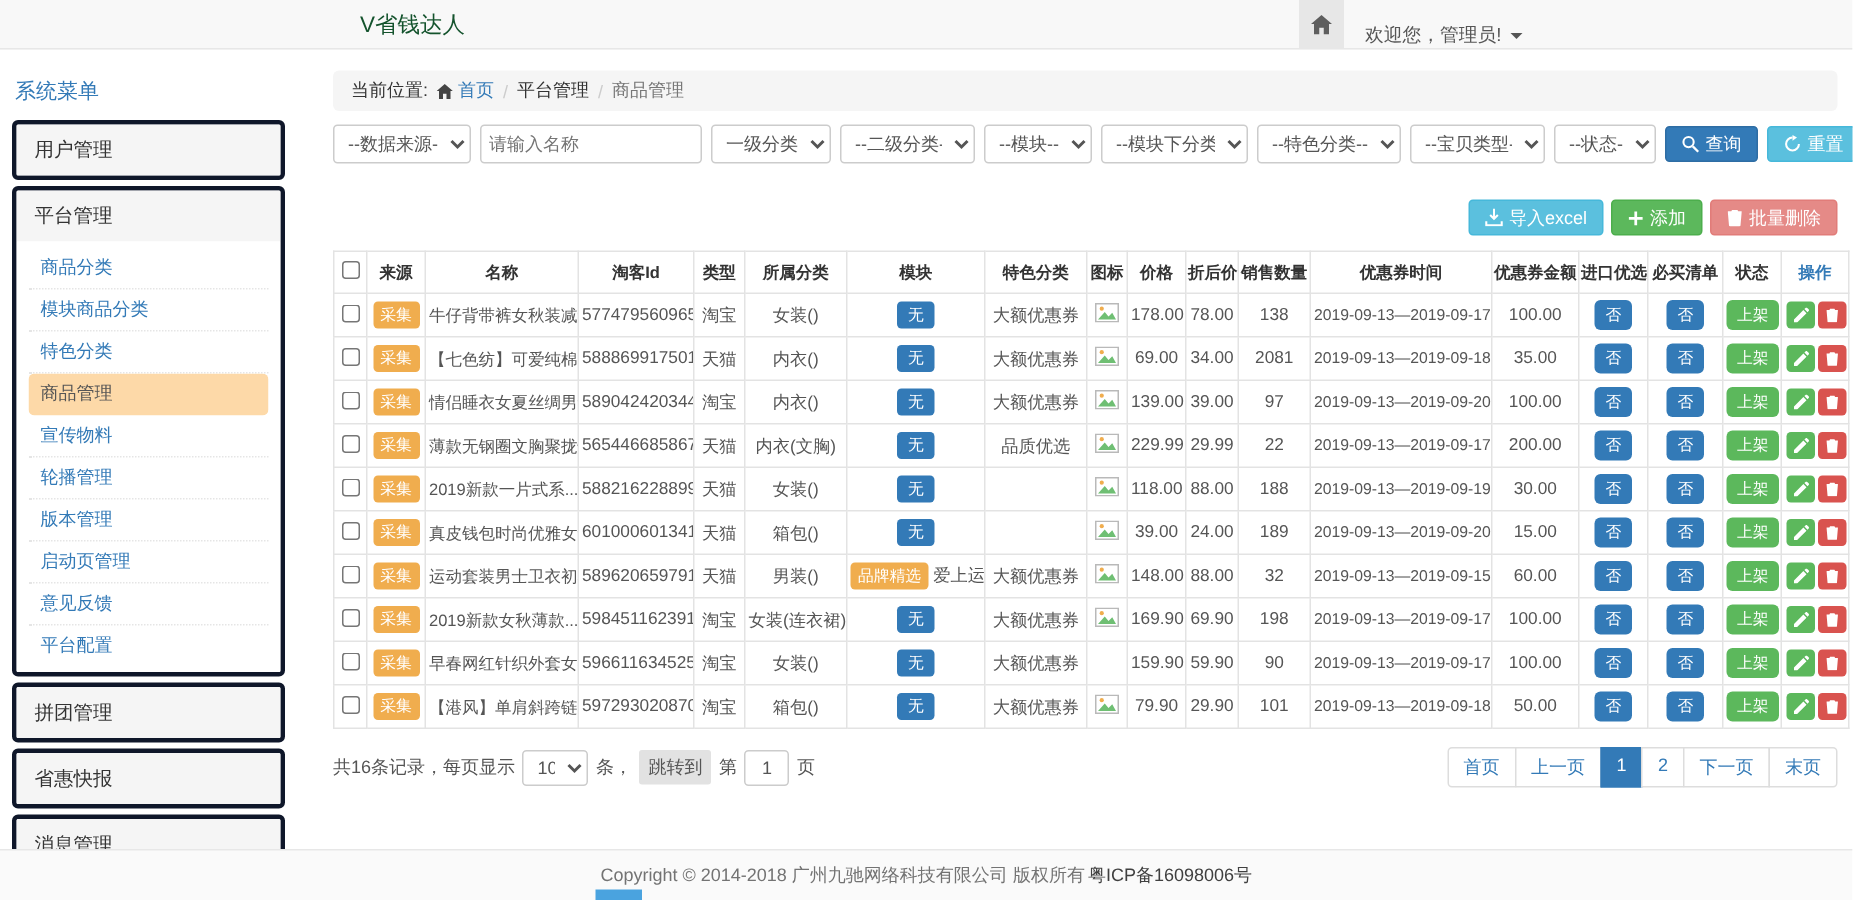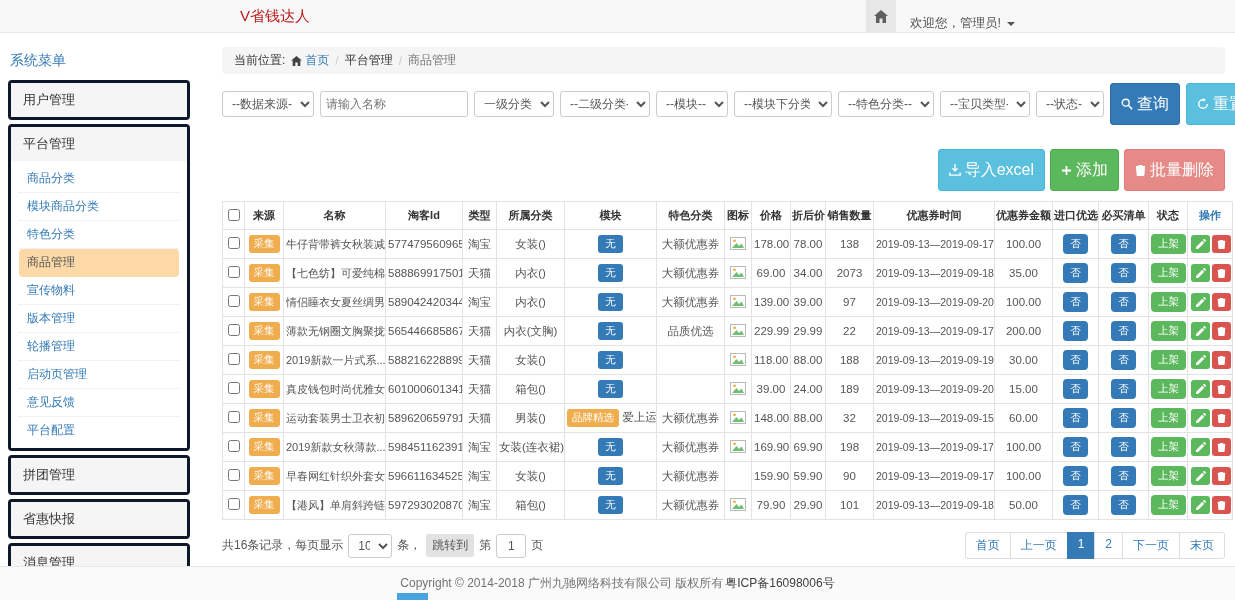--- a/index.html
+++ b/index.html
@@ -4,21 +4,21 @@
 <style>
   * { box-sizing: border-box; margin: 0; padding: 0; }
   html,body { width:1235px; height:600px; }
   body {
     font-family: "Liberation Sans", "DejaVu Sans", sans-serif;
     background:#fff; color:#555; position:relative; overflow:hidden; font-size:12px;
   }
   
   .navbar { position:absolute; top:0; left:0; right:0; height:33px;
     background:#f8f8f8; border-bottom:1px solid #e7e7e7; }
-  .brand { position:absolute; left:240px; top:7px; font-size:15px; color:#b91c1c; }
+  .brand { position:absolute; left:240px; top:7px; font-size:15px; color:#14532d; }
   .nav-cluster { position:absolute; left:866px; top:0; height:32px; display:flex; align-items:flex-end; }
   .home-box { width:30px; height:32px; background:#e7e7e7; display:flex; align-items:center; justify-content:center; cursor:pointer; }
   .user-menu { display:flex; align-items:center; gap:6px; padding:0 14px; color:#555; cursor:pointer; font-size:12.5px; }
   .caret { width:0; height:0; border-left:4px solid transparent; border-right:4px solid transparent; border-top:4px solid #555; display:inline-block; }
   
   .sidebar { position:absolute; left:8px; top:47px; width:182px; height:519px; overflow:hidden; }
   .sidebar-title { color:#337ab7; font-size:14px; font-weight:normal; padding:5px 2px 10px 2px; }
   .panel { border:3px solid #0f172a; border-radius:4px; background:#fff; margin-bottom:4px; overflow:hidden; }
   .panel-header { background:#f5f5f5; padding:8px 12px; font-size:13px; color:#333; cursor:pointer; }
   .panel-body { padding:4px 8px; background:#fff; }
@@ -30,21 +30,21 @@
   .breadcrumb { background:#f5f5f5; border-radius:4px; padding:5px 12px; font-size:12px; color:#333;
     display:flex; align-items:center; gap:6px; }
   .bc-home { color:#337ab7; display:inline-flex; align-items:center; gap:3px; cursor:pointer; }
   .sep { color:#ccc; }
   .bc-current { color:#777; }
   
   .filters { margin-top:9px; display:flex; align-items:center; gap:6px; }
   select, .f-input { height:26px; border:1px solid #ccc; border-radius:3px; font-size:12px; color:#555;
     background:#fff; padding:2px 5px; font-family:inherit; }
   .f-input { width:148px; }
-  .btn { height:42px; border:1px solid transparent; border-radius:3px; color:#fff; font-size:16px;
+  .btn { height:24px; border:1px solid transparent; border-radius:3px; color:#fff; font-size:12px;
     display:inline-flex; align-items:center; gap:4px; padding:0 10px; cursor:pointer; font-family:inherit; white-space:nowrap; }
   .btn-primary { background:#337ab7; border-color:#2e6da4; }
   .btn-info { background:#5bc0de; border-color:#46b8da; }
   .btn-success { background:#5cb85c; border-color:#4cae4c; }
   .btn-danger { background:#d9534f; border-color:#d43f3a; opacity:.68; }
   
   .toolbar { margin-top:24px; display:flex; justify-content:flex-end; gap:5px; }
   
   table { margin-top:10px; width:100%; border-collapse:collapse; table-layout:fixed; }
   th, td { border:1px solid #e3e3e3; text-align:center; white-space:nowrap; overflow:hidden; padding:4px 2px; font-size:11.5px; color:#555; }
@@ -104,22 +104,22 @@
         <div class="panel-header">用户管理</div>
       </div>
       <div class="panel">
         <div class="panel-header">平台管理</div>
         <div class="panel-body">
           <div class="sub-item">商品分类</div>
           <div class="sub-item">模块商品分类</div>
           <div class="sub-item">特色分类</div>
           <div class="sub-item active">商品管理</div>
           <div class="sub-item">宣传物料</div>
+          <div class="sub-item">轮播管理</div>
           <div class="sub-item">版本管理</div>
-          <div class="sub-item">轮播管理</div>
           <div class="sub-item">启动页管理</div>
           <div class="sub-item">意见反馈</div>
           <div class="sub-item">平台配置</div>
         </div>
       </div>
       <div class="panel">
         <div class="panel-header">拼团管理</div>
       </div>
       <div class="panel">
         <div class="panel-header">省惠快报</div>
@@ -293,21 +293,21 @@
           <td>大额优惠券</td>
           <td><span class="icon-wrap">
               <svg width="16" height="13" viewBox="0 0 16 13">
                 <rect x="0.5" y="0.5" width="15" height="12" fill="#fff" stroke="#b9b9b9"></rect>
                 <circle cx="4.5" cy="3.8" r="1.4" fill="#f0ad4e"></circle>
                 <path d="M2 11 L6.5 6 L9 9 L11.5 6.5 L14 11 Z" fill="#6fbf73"></path>
               </svg>
             </span></td>
           <td>69.00</td>
           <td>34.00</td>
-          <td>2073</td>
+          <td>2081</td>
           <td class="date-cell">2019-09-13—2019-09-18</td>
           <td>35.00</td>
           <td><button class="btn-no">否</button></td>
           <td><button class="btn-no">否</button></td>
           <td><button class="btn-status">上架</button></td>
           <td><button class="op-btn op-edit">
               <span class="icon-wrap">
                 <svg width="10" height="10" viewBox="0 0 12 12" fill="#fff">
                   <path d="M0 9.5V12h2.5L10 4.5 7.5 2 0 9.5zM11.7 2.8c.4-.4.4-1 0-1.4L10.6.3c-.4-.4-1-.4-1.4 0L8.3 1.2l2.5 2.5.9-.9z"></path>
                 </svg>

